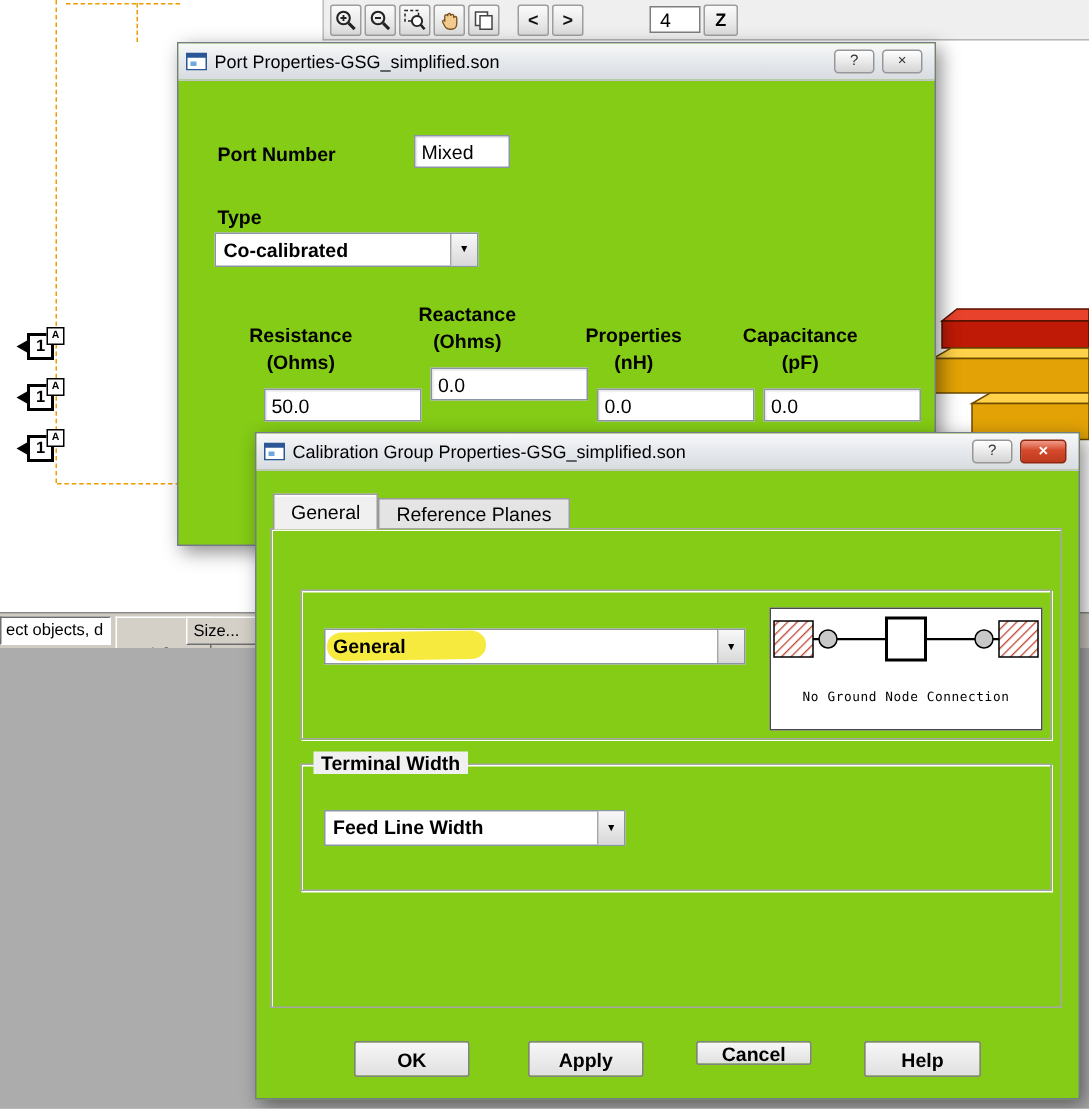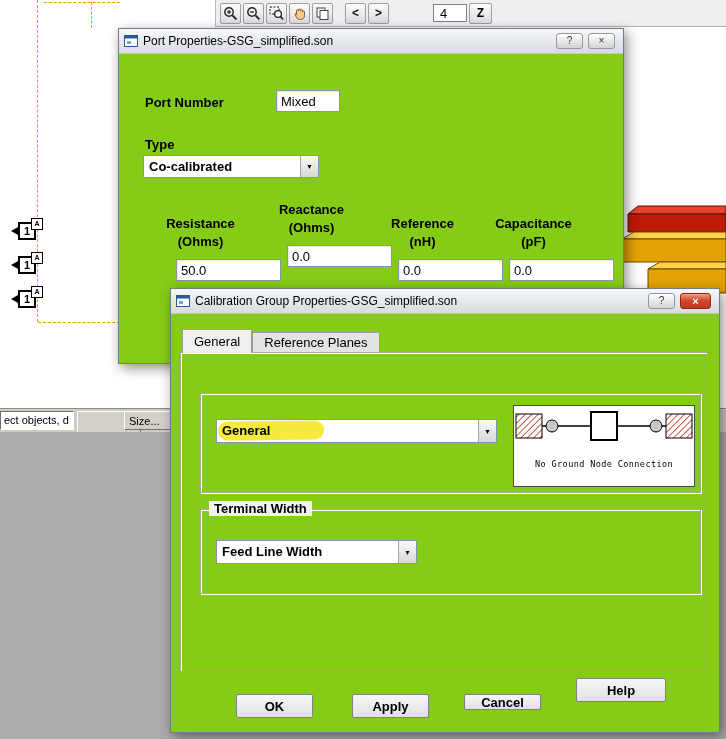--- a/index.html
+++ b/index.html
@@ -216,21 +216,21 @@
         <div class="param-title">Resistance</div>
         <div class="param-unit">(Ohms)</div>
         <input class="tfield" value="50.0" style="">
       </div>
       <div class="param-col" style="left:140px;top:147px">
         <div class="param-title">Reactance</div>
         <div class="param-unit">(Ohms)</div>
         <input class="tfield" value="0.0" style="">
       </div>
       <div class="param-col" style="left:251px;top:161px">
-        <div class="param-title">Reference</div>
+        <div class="param-title">Properties</div>
         <div class="param-unit">(nH)</div>
         <input class="tfield" value="0.0" style="">
       </div>
       <div class="param-col" style="left:362px;top:161px">
         <div class="param-title">Capacitance</div>
         <div class="param-unit">(pF)</div>
         <input class="tfield" value="0.0" style="">
       </div>
     </div>
   </div>
@@ -289,17 +289,17 @@
           <span class="combo-text">Feed Line Width</span>
           <span class="combo-btn">
             <span class="combo-arrow">▼</span>
           </span>
         </div>
       </div>
 
       <button class="btn" style="left:65px;top:380px;width:77px;height:24px">OK</button>
       <button class="btn" style="left:181px;top:380px;width:77px;height:24px">Apply</button>
       <button class="btn" style="left:293px;top:380px;width:77px;height:16px">Cancel</button>
-      <button class="btn" style="left:405px;top:364px;width:90px;height:24px">Help</button>
+      <button class="btn" style="left:405px;top:380px;width:78px;height:24px">Help</button>
     </div>
   </div>
 
 </div>
 
 </body></html>

